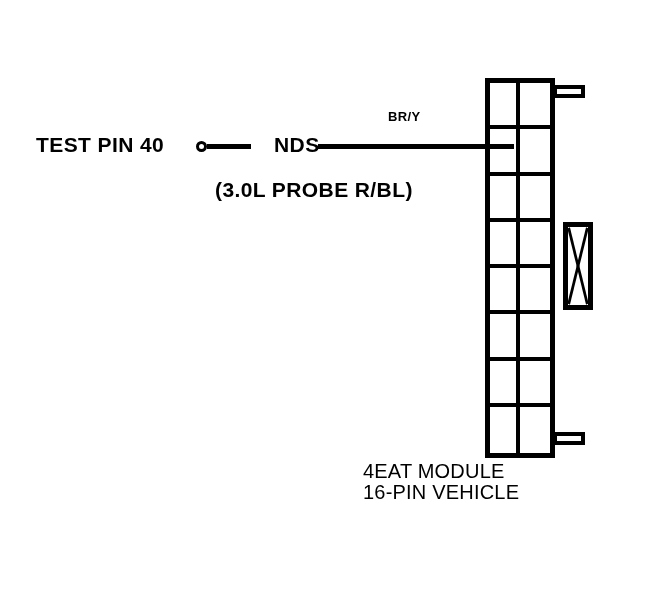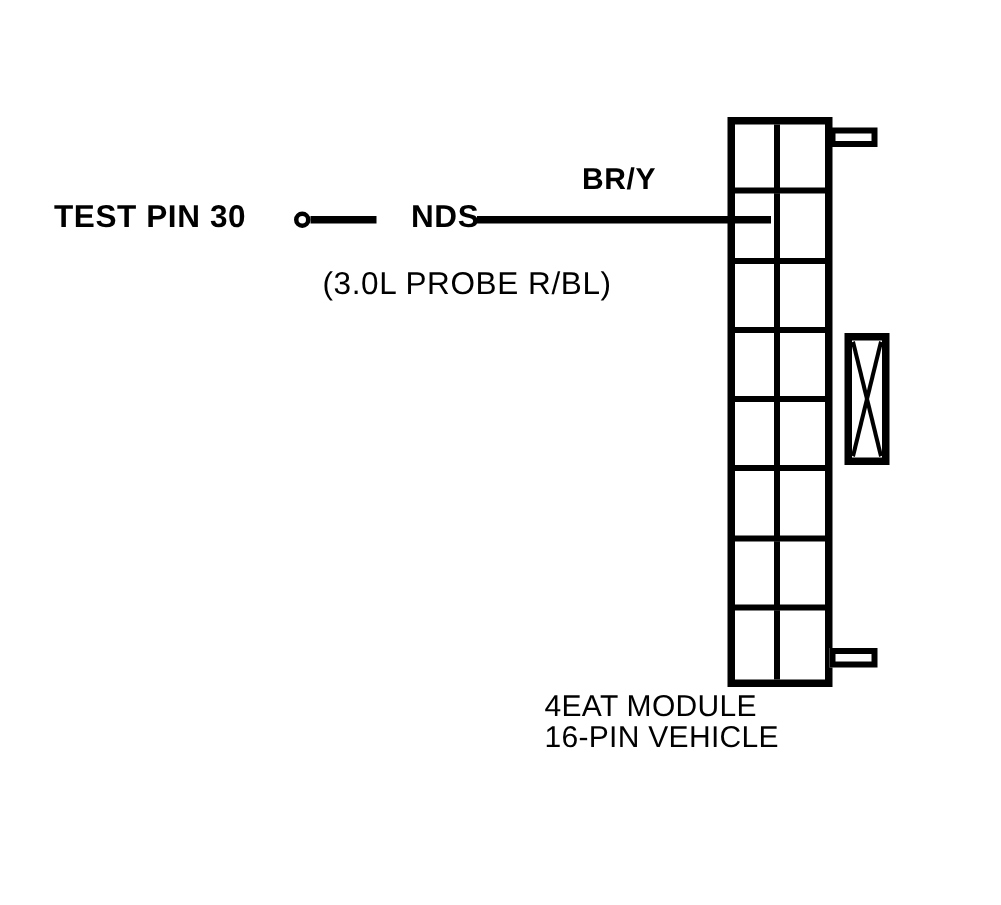--- a/index.html
+++ b/index.html
@@ -27,34 +27,34 @@
     left: 36px;
     top: 133px;
     font-size: 21px;
     font-weight: bold;
     letter-spacing: 0.4px;
   }
   #probe-label {
     left: 215px;
     top: 178px;
     font-size: 21px;
-    font-weight: normal;
+    font-weight: bold;
     letter-spacing: 0.4px;
   }
   #nds-label {
     left: 274px;
     top: 133px;
     font-size: 21px;
     font-weight: bold;
     letter-spacing: 0.4px;
   }
   #wire-color-label {
     left: 388px;
     top: 109px;
-    font-size: 20px;
+    font-size: 13px;
     font-weight: bold;
     letter-spacing: 0.4px;
   }
   
   #terminal-circle {
     position: absolute;
     left: 196px;
     top: 141px;
     width: 11px;
     height: 11px;
@@ -132,21 +132,21 @@
     line-height: 21px;
     letter-spacing: 0.2px;
   }
   #caption-block div { white-space: nowrap; }
 </style>
 </head>
 <body>
 
 <div id="canvas">
 
-  <div class="label" id="test-pin-label">TEST PIN 30</div>
+  <div class="label" id="test-pin-label">TEST PIN 40</div>
 
   <div id="terminal-circle"></div>
   <div id="terminal-stub"></div>
 
   <div class="label" id="nds-label">NDS</div>
 
   <div class="label" id="probe-label">(3.0L PROBE R/BL)</div>
 
   <div class="label" id="wire-color-label">BR/Y</div>
 

